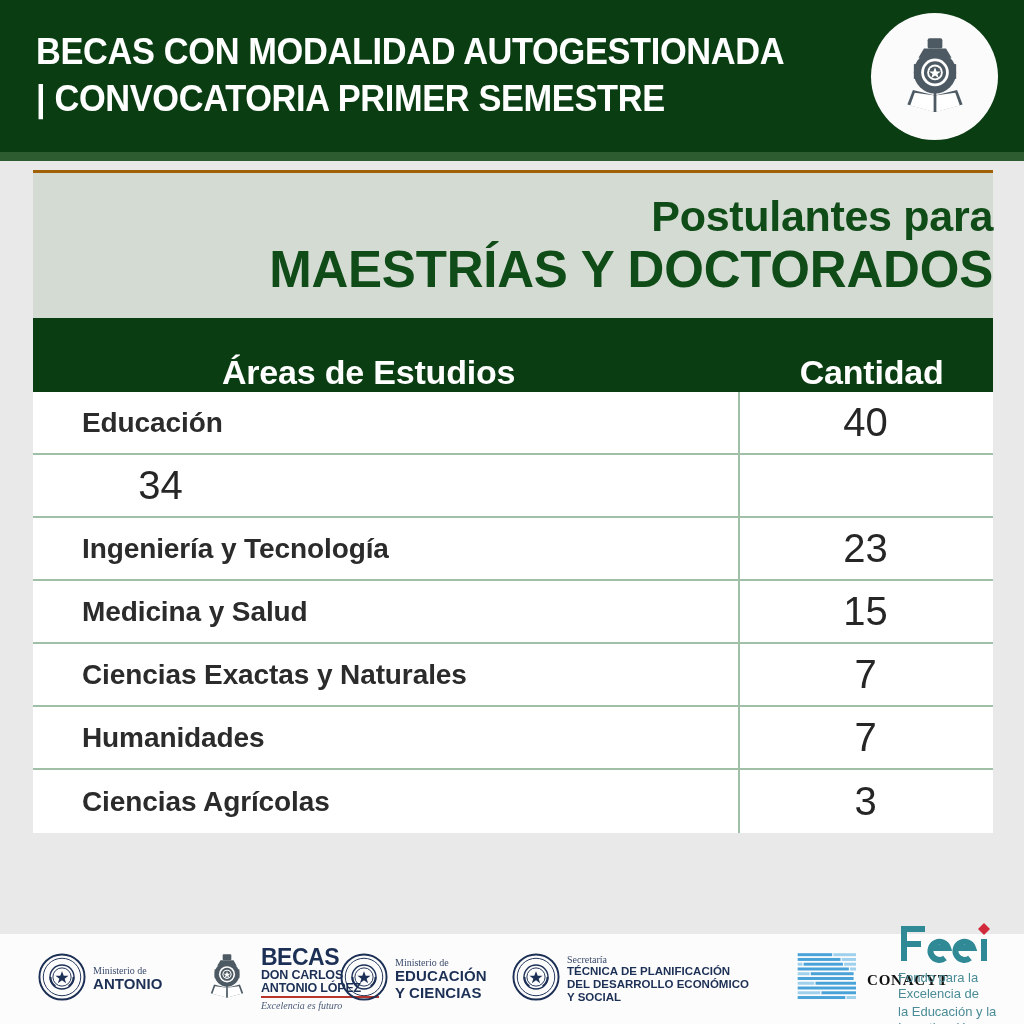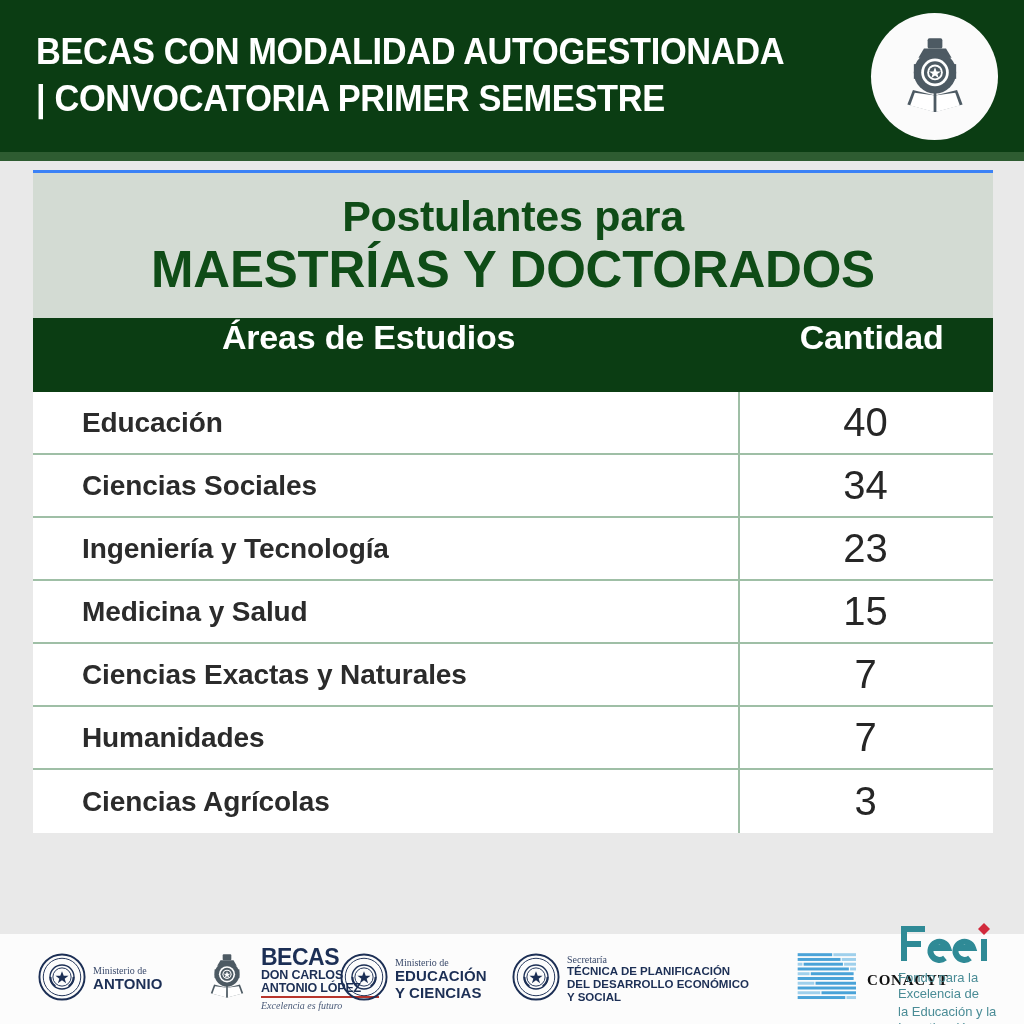--- a/index.html
+++ b/index.html
@@ -66,23 +66,23 @@
 
   
   .card {
     position: absolute;
     left: 33px;
     top: 170px;
     width: 960px;
   }
   .card-title-band {
     background: #d3dbd3;
-    border-top: 3px solid #3b82f6;
+    border-top: 3px solid #a16207;
     padding: 18px 0 20px 0;
-    text-align: center;
+    text-align: right;
   }
   .title-small {
     color: #0f4c17;
     font-family: "Liberation Sans Narrow", "Liberation Sans", sans-serif;
     font-weight: bold;
     font-size: 43px;
     line-height: 50px;
     letter-spacing: -0.3px;
   }
   .title-large {
@@ -91,21 +91,21 @@
     font-weight: bold;
     font-size: 51px;
     line-height: 57px;
     letter-spacing: -0.2px;
   }
 
   .table-head {
     background: #0b3d13;
     display: flex;
     height: 74px;
-    align-items: flex-start;
+    align-items: flex-end;
     gap: 46px;
   }
   .th-area {
     width: 705px;
     text-align: center;
     color: #ffffff;
     font-family: "Liberation Sans Narrow", "Liberation Sans", sans-serif;
     font-weight: bold;
     font-size: 34px;
     letter-spacing: -0.2px;
@@ -330,21 +330,20 @@
   </div>
 
   <div class="table-body">
     <div class="vrule"></div>
 
     <div class="row">
       <div class="cell-area">Educación</div>
       <div class="cell-qty">40</div>
     </div>
     <div class="row">
-      <div class="cell-area">Ciencias Sociales</div>
       <div class="cell-qty">34</div>
     </div>
     <div class="row">
       <div class="cell-area">Ingeniería y Tecnología</div>
       <div class="cell-qty">23</div>
     </div>
     <div class="row">
       <div class="cell-area">Medicina y Salud</div>
       <div class="cell-qty">15</div>
     </div>

